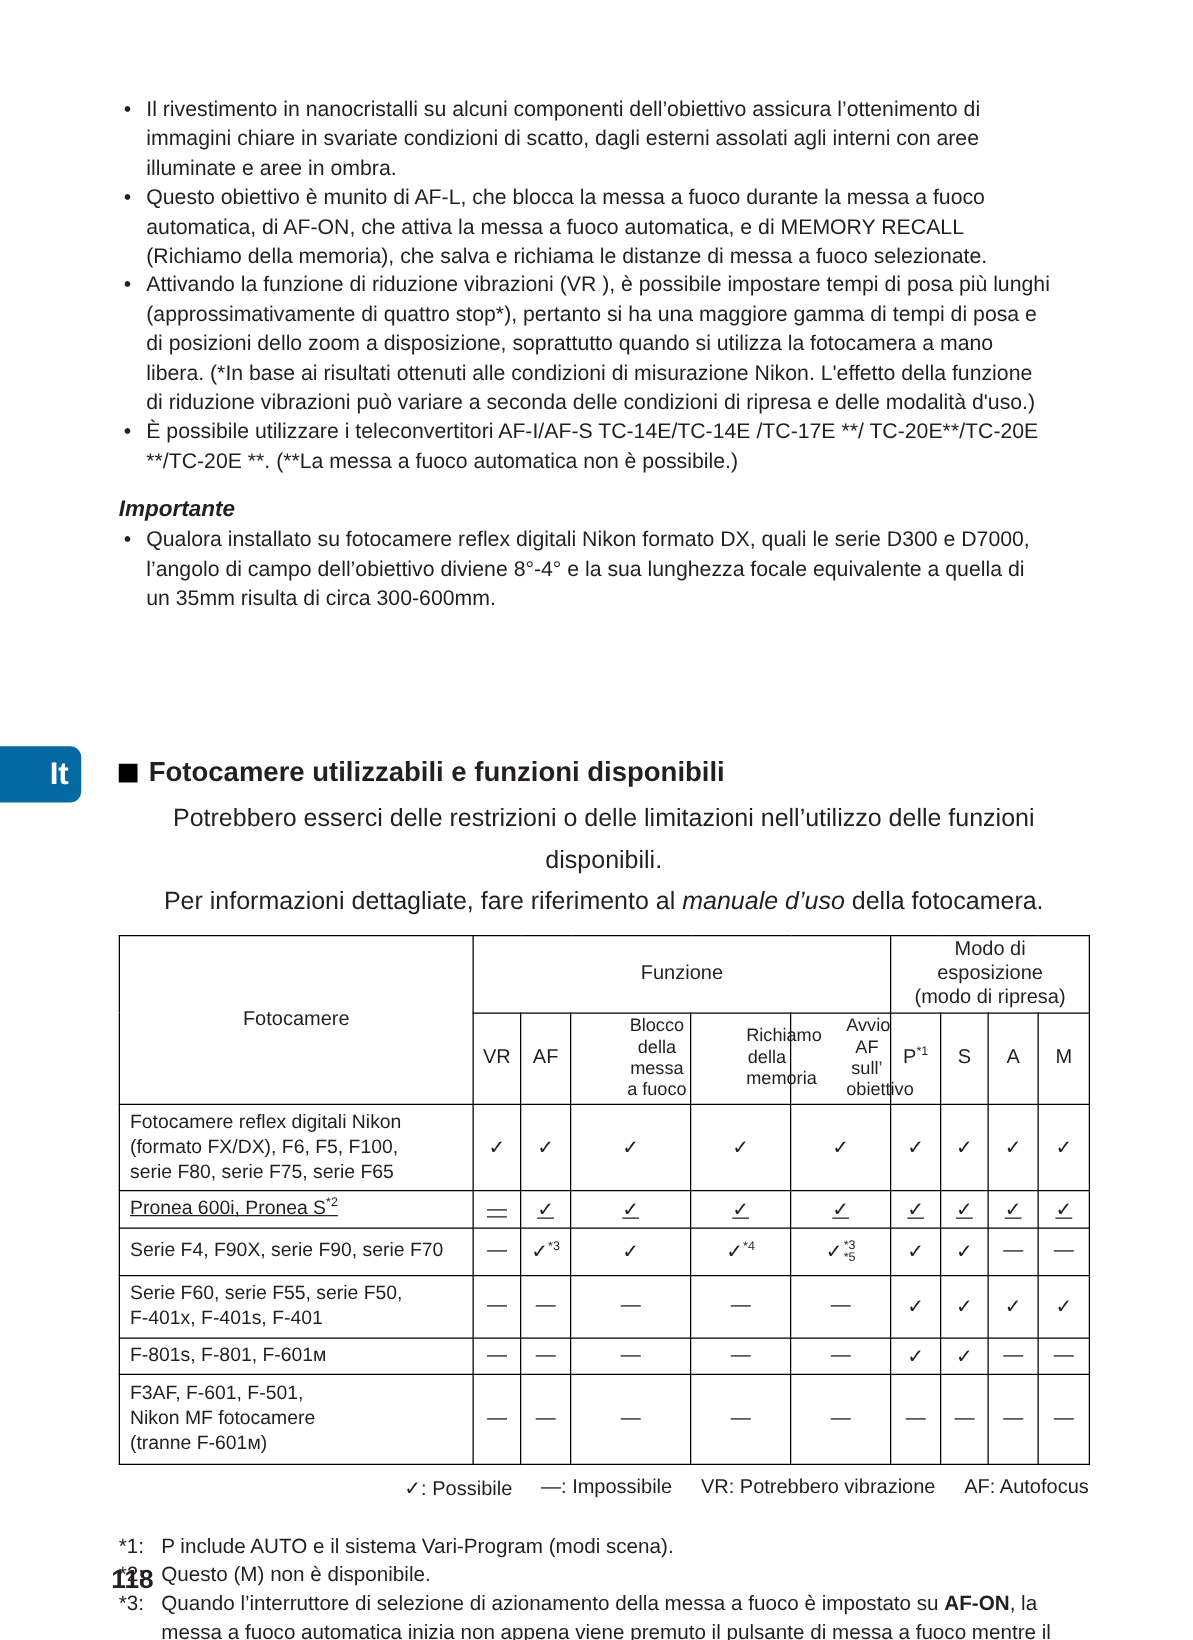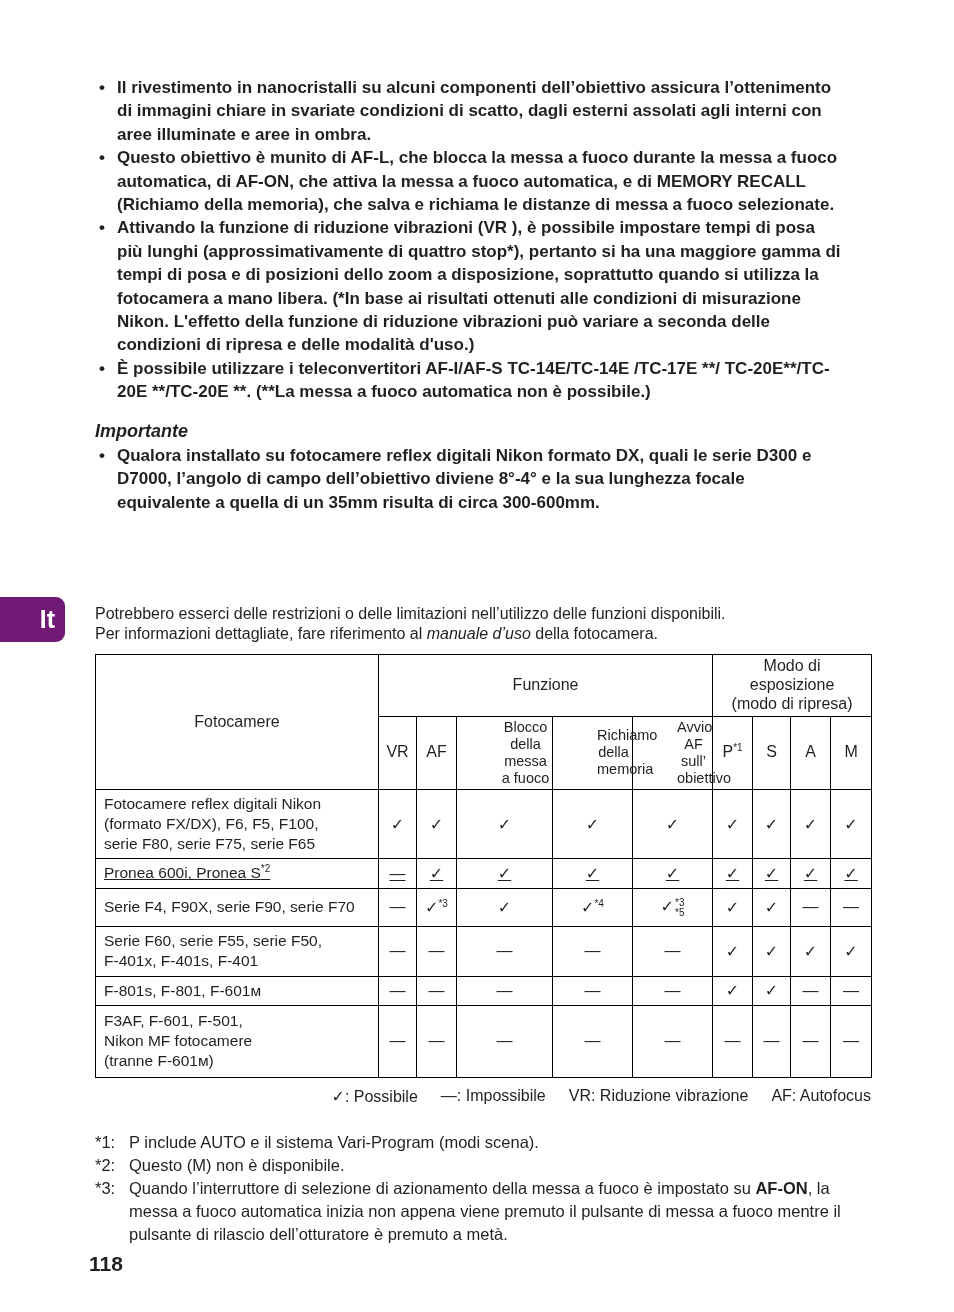--- a/index.html
+++ b/index.html
@@ -4,34 +4,34 @@
 <style>
   * { margin:0; padding:0; box-sizing:border-box; }
   html,body { background:#ffffff; }
   .page {
     position:relative; width:954px; height:1312px; background:#fff;
     font-family:"Liberation Sans","DejaVu Sans",sans-serif; color:#231f20; overflow:hidden;
   }
   
   .lang-tab {
     position:absolute; left:0; top:597px; width:65px; height:45px;
-    background:#701a75; color:#fff; border-radius:0 9px 9px 0;
+    background:#0369a1; color:#fff; border-radius:0 9px 9px 0;
     display:flex; align-items:center; justify-content:flex-end;
     padding-right:10px; font-size:25px; font-weight:bold;
   }
   
   .content-top { position:absolute; left:95px; top:76px; width:776px; }
   .content-bottom { position:absolute; left:95px; top:604px; width:776px; }
   .sec-title { display:flex; align-items:center; gap:9px; font-size:22px; font-weight:bold; line-height:28px; margin-bottom:7px; }
   .sq { width:15px; height:15px; background:#000; flex:none; }
-  ul.blist { list-style:none;font-weight:bold; }
+  ul.blist { list-style:none; }
   ul.blist li { position:relative; padding-left:22px; padding-right:30px; font-size:17px; line-height:23.4px; }
   ul.blist li::before { content:"•"; position:absolute; left:4px; }
   .imp-title { font-size:18px; font-weight:bold; line-height:25px; margin-top:15px;font-style:italic; }
-  .intro { font-size:16px; line-height:20px; white-space:pre-line; }
+  .intro { font-size:20px; line-height:33px; white-space:pre-line;text-align:center; }
   .intro em { font-style:italic; }
   
   table.compat { border-collapse:collapse; width:776px; table-layout:fixed; margin-top:10px; }
   .compat th, .compat td { border:1px solid #000; font-weight:normal; vertical-align:middle; }
   .compat thead th { text-align:center; font-size:16px; line-height:1.18; padding:2px; }
   .compat th.h-funz { height:56px; }
   .compat th.h-modo { white-space:pre-line;border-radius:27px; }
   .compat th.h-sub { height:66px; white-space:pre-line; }
   .compat th.h-small { font-size:14.5px;padding-left:44px; }
   .compat td.row-label { font-size:15.5px; line-height:1.3; text-align:left; padding:4px 8px; white-space:pre-line; }
@@ -69,20 +69,24 @@
       <li>Attivando la funzione di riduzione vibrazioni (VR ), è possibile impostare tempi di posa più lunghi (approssimativamente di quattro stop*), pertanto si ha una maggiore gamma di tempi di posa e di posizioni dello zoom a disposizione, soprattutto quando si utilizza la fotocamera a mano libera. (*In base ai risultati ottenuti alle condizioni di misurazione Nikon. L'effetto della funzione di riduzione vibrazioni può variare a seconda delle condizioni di ripresa e delle modalità d'uso.)</li>
       <li>È possibile utilizzare i teleconvertitori AF-I/AF-S TC-14E/TC-14E /TC-17E **/ TC-20E**/TC-20E **/TC-20E **. (**La messa a fuoco automatica non è possibile.)</li>
     </ul>
     <div class="imp-title">Importante</div>
     <ul class="blist">
       <li>Qualora installato su fotocamere reflex digitali Nikon formato DX, quali le serie D300 e D7000, l’angolo di campo dell’obiettivo diviene 8°-4° e la sua lunghezza focale equivalente a quella di un 35mm risulta di circa 300-600mm.</li>
     </ul>
   </div>
 
   <div class="content-bottom">
+    <div class="sec-title">
+      <span class="sq"></span>
+      <span>Fotocamere utilizzabili e funzioni disponibili</span>
+    </div>
     <p class="intro"><span>Potrebbero esserci delle restrizioni o delle limitazioni nell’utilizzo delle funzioni disponibili.
 Per informazioni dettagliate, fare riferimento al </span><em>manuale d’uso</em><span> della fotocamera.</span></p>
 
     <table class="compat">
       <colgroup>
         <col style="width:283px">
           <col style="width:38px">
           <col style="width:40px">
         <col style="width:96px">
           <col style="width:80px">
@@ -195,21 +199,21 @@
             <td class="val">—</td>
             <td class="val">—</td>
             <td class="val">—</td>
           </tr>
         </tbody>
     </table>
 
     <div class="legend">
       <span>✓: Possibile</span>
       <span>—: Impossibile</span>
-      <span>VR: Riduzione vibrazione</span>
+      <span>VR: Potrebbero vibrazione</span>
       <span>AF: Autofocus</span>
     </div>
 
     <div class="footnotes">
       <div class="fn">
         <span class="fn-label">*1:</span>
         <div class="fn-text">P include AUTO e il sistema Vari-Program (modi scena).</div>
       </div>
       <div class="fn">
         <span class="fn-label">*2:</span>

